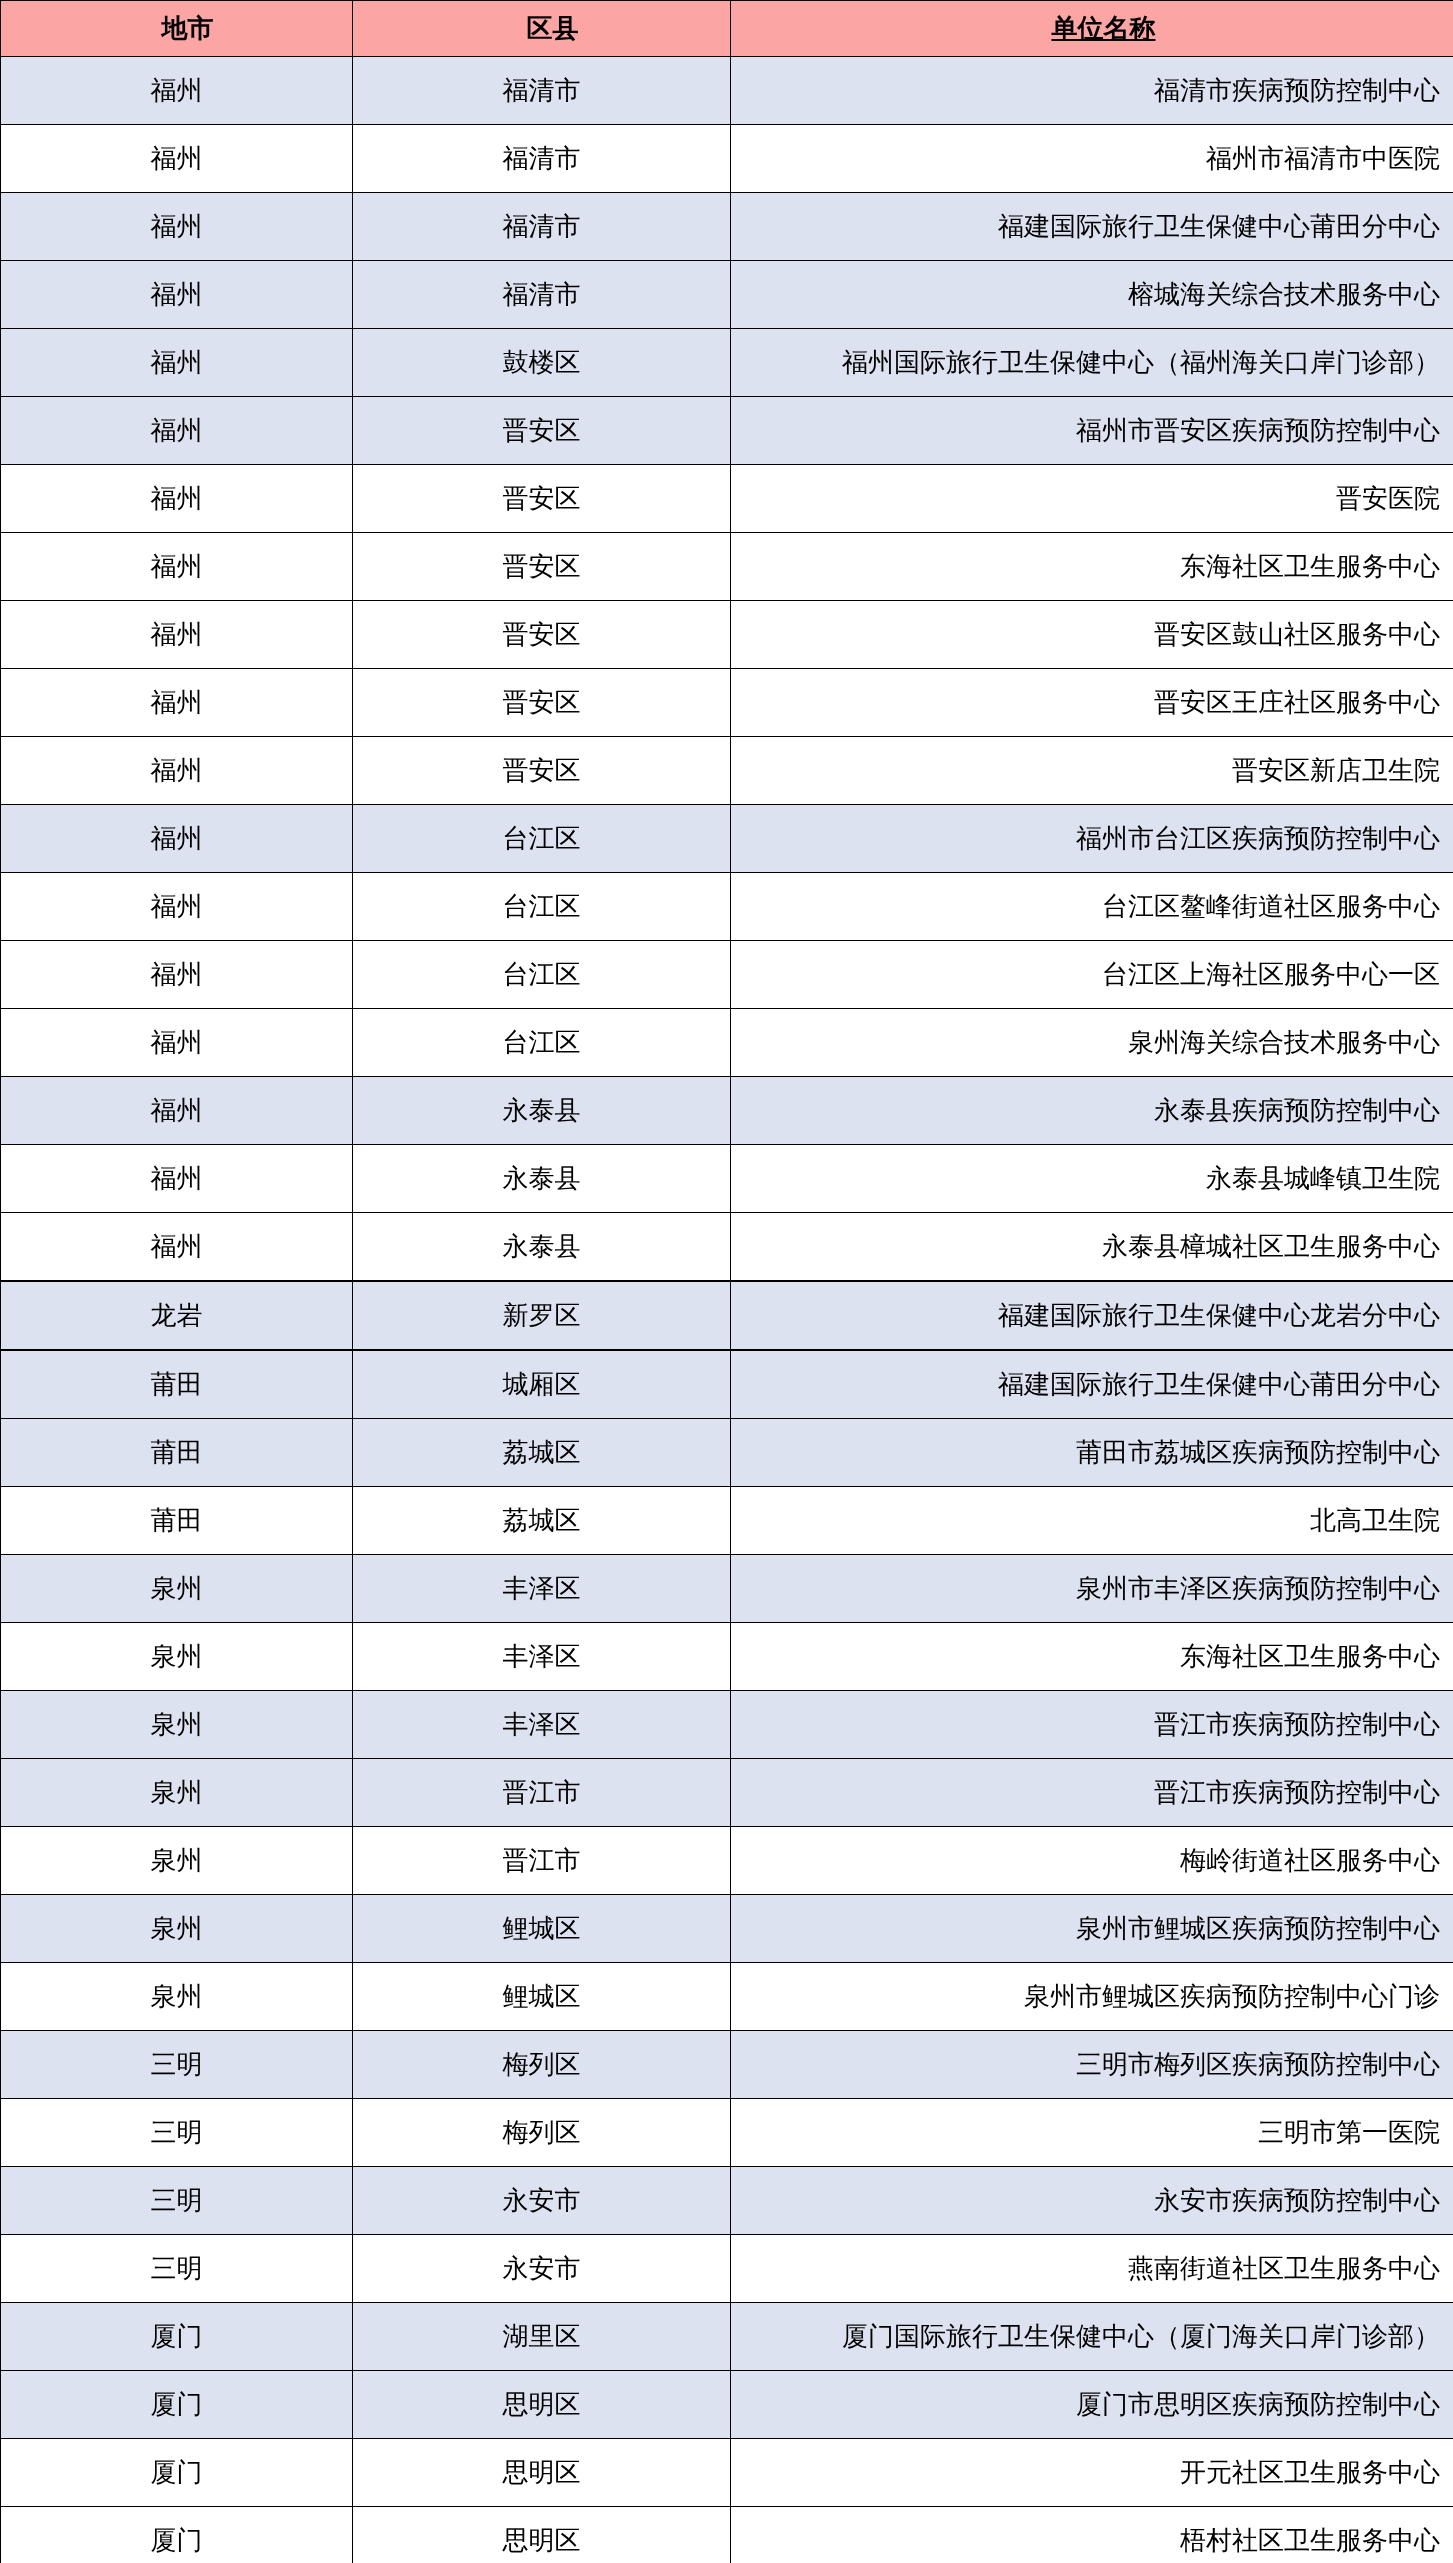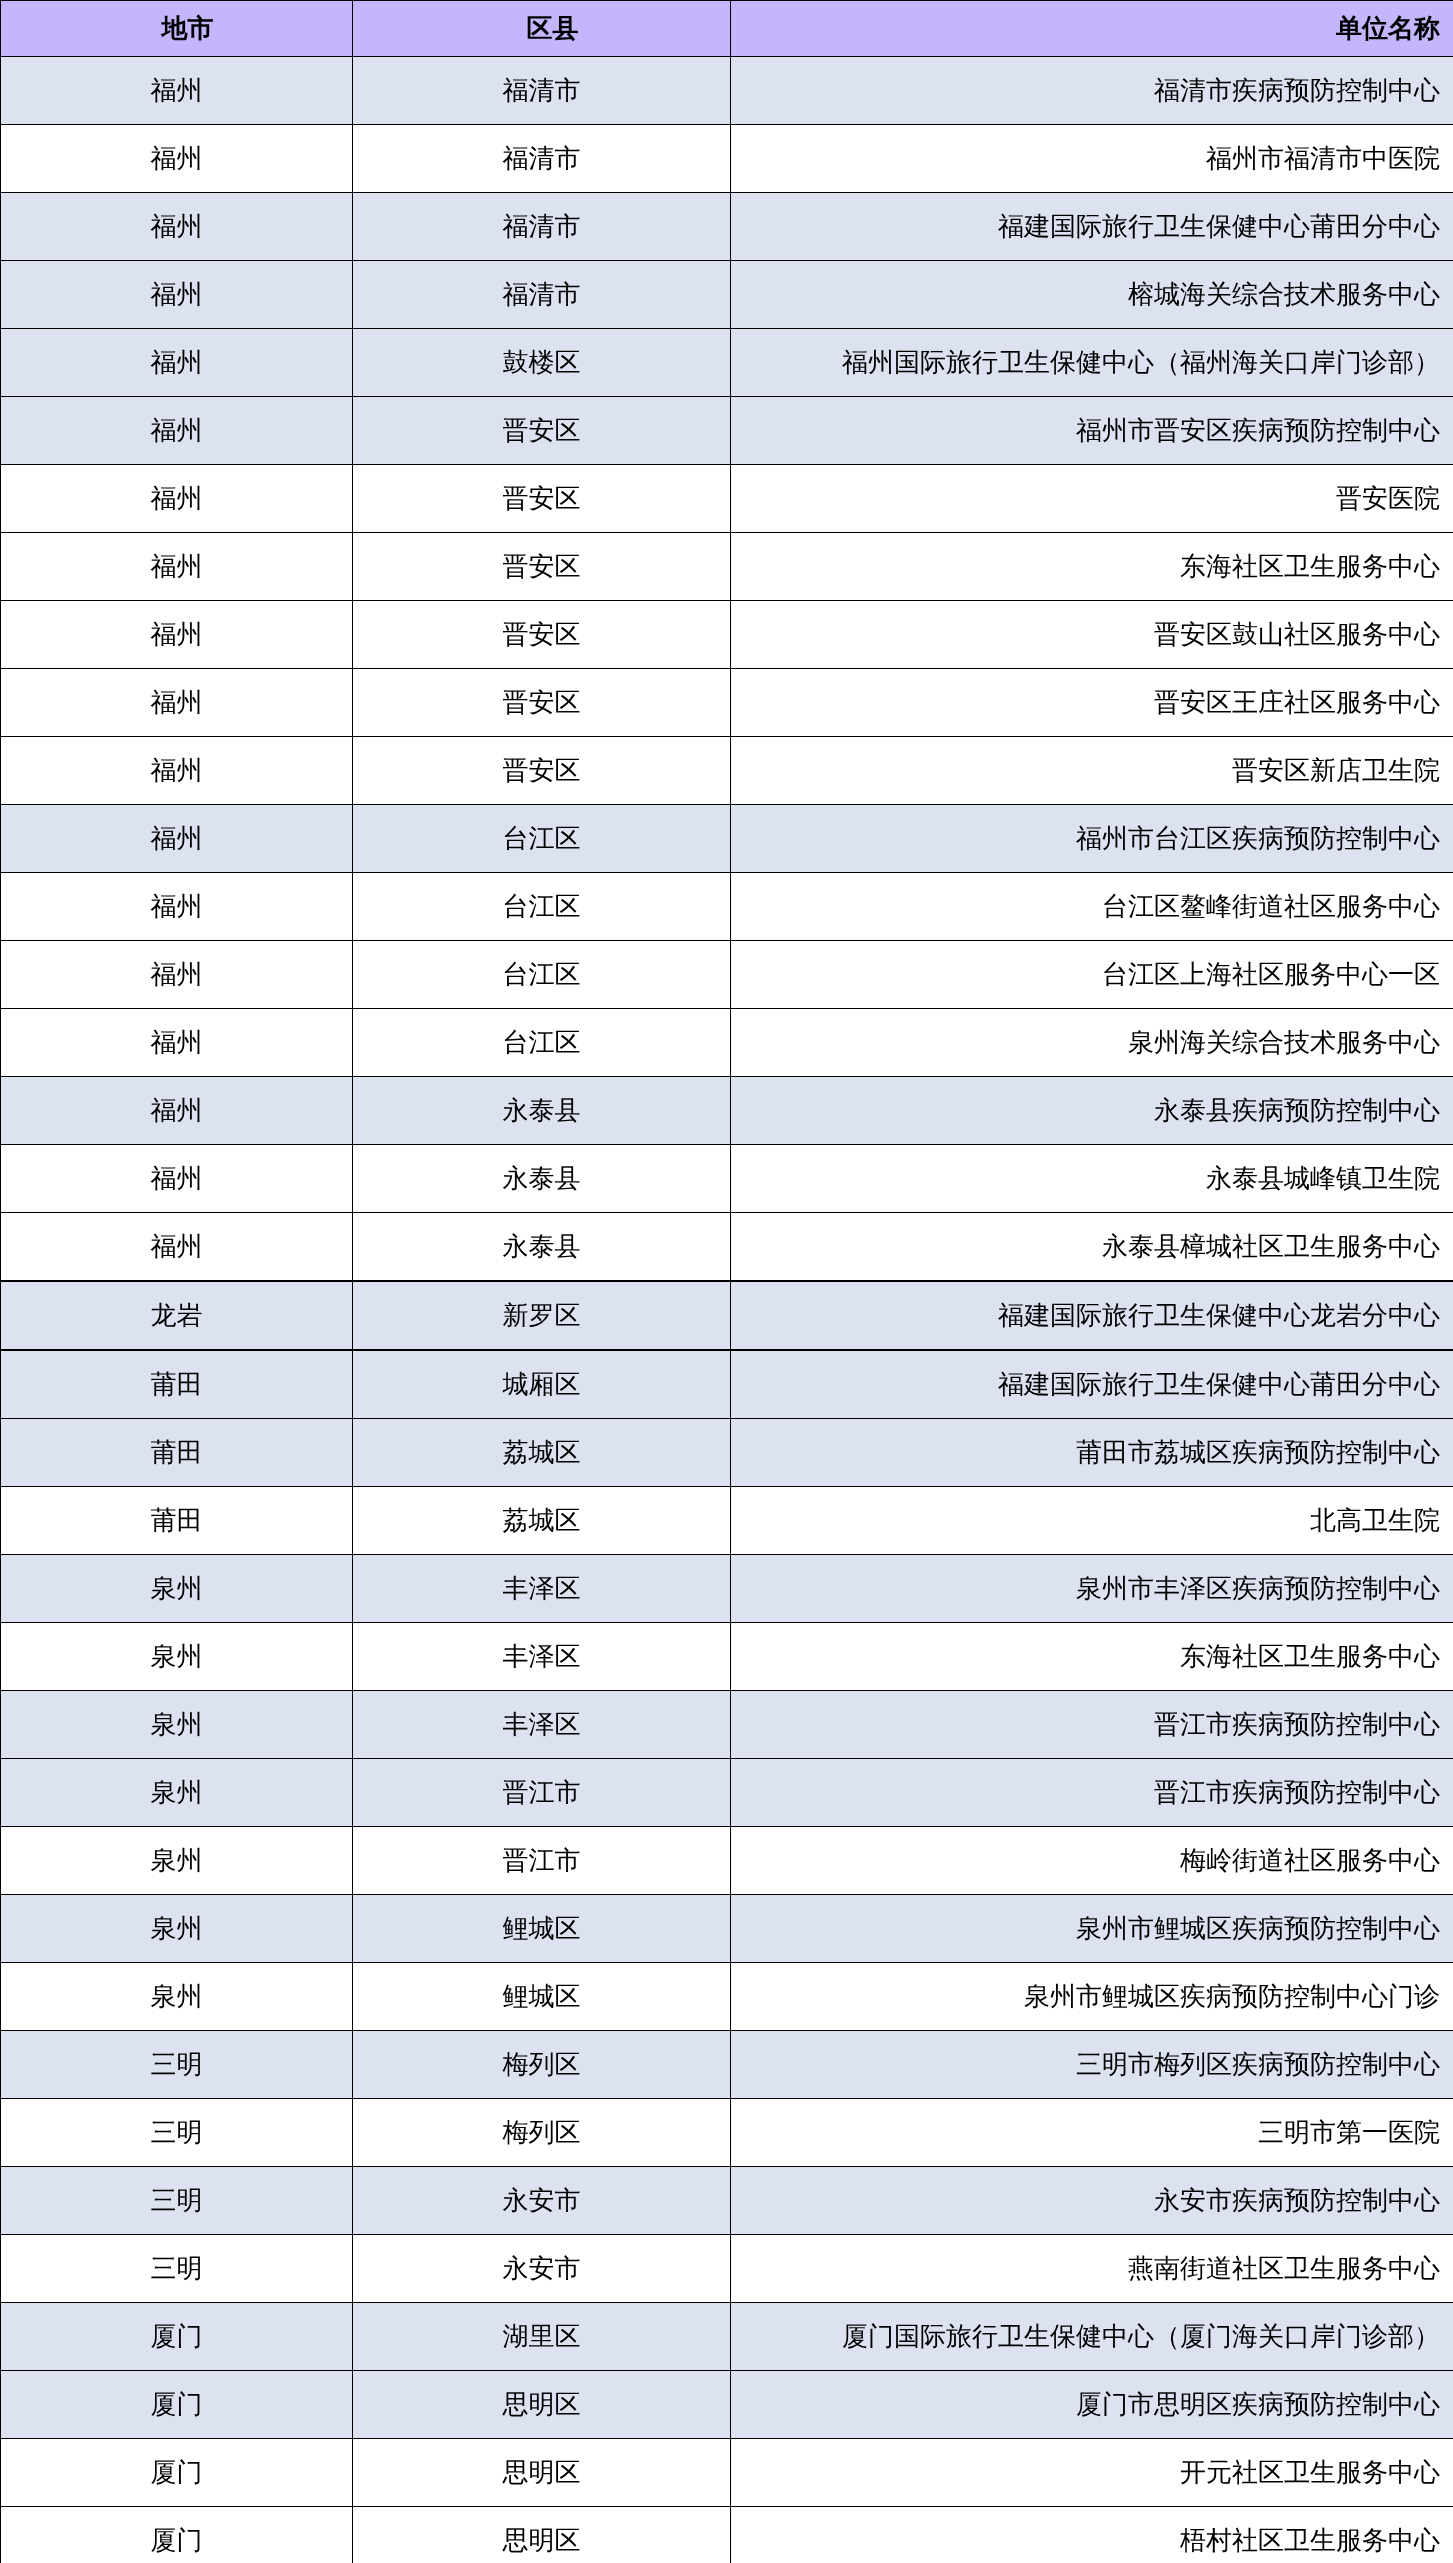--- a/index.html
+++ b/index.html
@@ -34,25 +34,25 @@
     line-height: 1.2;
     font-weight: normal;
     color: #000000;
     vertical-align: middle;
     overflow: hidden;
     white-space: nowrap;
   }
   table.grid thead th {
     height: 55px;
     font-weight: bold;
-    background: #c4b5fd;
+    background: #fca5a5;
     padding-left: 36px;
   }
   th.h-city, th.h-dist { text-align: center; }
-  th.h-name { text-align: right; padding-left: 16.7px; }
+  th.h-name { text-align: center; padding-left: 16.7px; text-decoration: underline; }
 
   td.city, td.dist { text-align: center; }
   td.name { text-align: right; padding-left: 16.7px; }
 
   tr.shade td { background: #dde2f1; }
   tr.plain td { background: #ffffff; }
 
   tr.thick-top td { border-top: 2.6px solid #000000; }
   tr.thick-bottom td { border-bottom: 2.6px solid #000000; margin-left: 20px; }
 </style>

